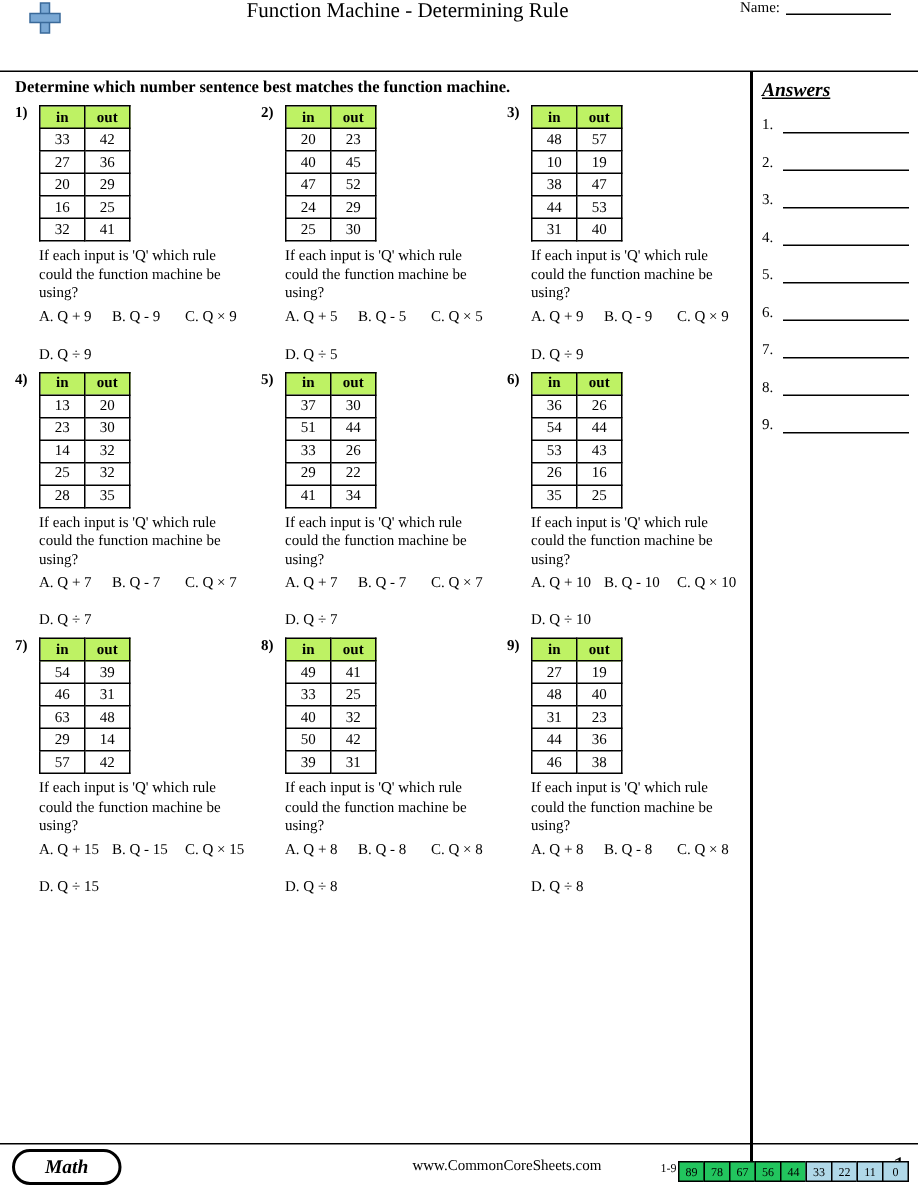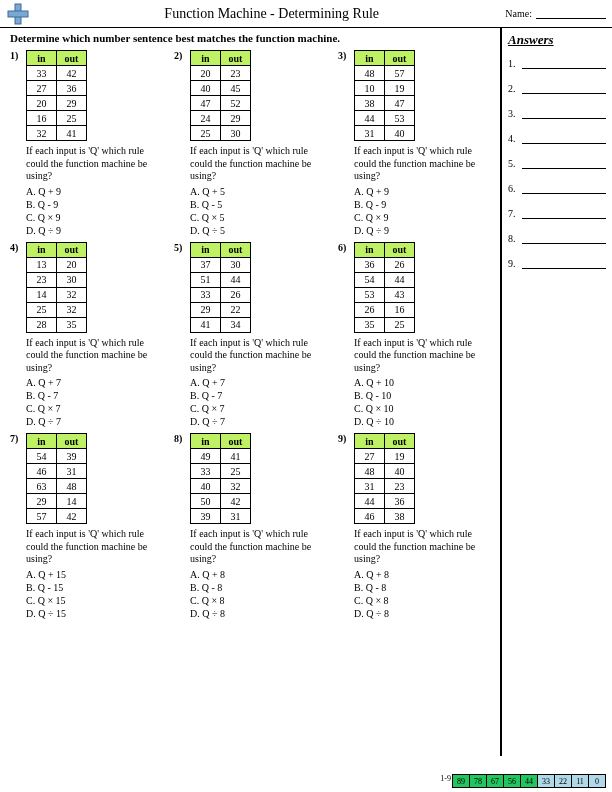--- a/index.html
+++ b/index.html
@@ -1,33 +1,33 @@
 <!DOCTYPE html>
 <html><head>
 <meta charset="utf-8">
 <style>
 *{box-sizing:border-box;margin:0;padding:0}
 body{width:612px;height:792px;font-family:"Times New Roman",serif;font-size:11px;color:#000;position:relative;background:#fff}
 .page{position:relative;width:100%;height:100%}
-.header{display:flex;align-items:center;border-bottom:1px solid #000;height:28px;padding:0 6px}
+.header{display:flex;align-items:flex-start;border-bottom:1px solid #000;height:48px;padding:0 18px}
 .logo{width:24px;height:24px;margin-right:8px}
 .title{font-family:"Times New Roman",serif;font-size:14px;flex:1;text-align:center}
 .name-label{font-size:10px;margin-right:4px}
 .name-line{display:inline-block;border-bottom:1px solid #000;width:70px;height:10px;vertical-align:bottom}
 .content{display:flex;height:calc(100% - 64px)}
 .main{flex:1;padding:4px 6px 4px 10px;border-right:2px solid #000}
 .instruction{font-weight:bold;font-size:11px;margin-bottom:6px}
 .grid{display:grid;grid-template-columns:repeat(3,1fr);gap:6px 8px}
 .problem{position:relative;padding-left:16px}
 .pnum{position:absolute;left:0;top:0;font-weight:bold;font-size:10px}
 .io-table{border-collapse:collapse;margin-bottom:4px}
 .io-table th,.io-table td{border:1px solid #000;width:30px;height:15px;text-align:center;font-size:10px;font-weight:normal}
 .io-table th{background:#bef264;font-weight:bold}
 .qtext{font-size:10px;line-height:1.25;margin-bottom:3px}
-.choices{display:grid;grid-template-columns:1fr;gap:2px 6px;font-size:10px}
+.choices{display:grid;grid-template-columns:1fr 1fr 1fr;gap:14px 6px;font-size:10px}
 .answers{width:110px;padding:4px 6px}
 .ans-title{font-weight:bold;text-decoration:underline;font-size:13px;margin-bottom:10px;font-style:italic}
 .ans-row{display:flex;align-items:flex-end;margin-bottom:14px;font-size:10px}
 .ans-num{width:14px}
 .ans-line{flex:1;border-bottom:1px solid #000;height:10px}
 .footer{position:absolute;bottom:0;left:0;right:0;height:30px;border-top:1px solid #000;display:flex;align-items:center;padding:0 8px}
 .subject-box{border:2px solid #000;border-radius:14px;padding:2px 20px;font-weight:bold;font-size:13px;font-style:italic}
 .url{flex:1;text-align:center;font-size:10px}
 .pagenum{font-size:18px;font-family:"Times New Roman",serif}
 .score-strip{position:absolute;right:6px;bottom:4px;display:flex;align-items:flex-start;font-size:8px}
@@ -434,20 +434,25 @@
             <span class="ans-line"></span>
           </div>
           <div class="ans-row">
             <span class="ans-num">9.</span>
             <span class="ans-line"></span>
           </div>
         </div>
   </div>
 </div>
 
+<div class="footer">
+  <div class="subject-box">Math</div>
+  <div class="url">www.CommonCoreSheets.com</div>
+  <div class="pagenum">1</div>
+</div>
 
 <div class="score-strip">
   <span class="score-label">1-9</span>
   <div id="score-cells" style="display:flex">
         <div class="score-cell sc-a">89</div>
         <div class="score-cell sc-a">78</div>
         <div class="score-cell sc-a">67</div>
         <div class="score-cell sc-a">56</div>
         <div class="score-cell sc-a">44</div>
         <div class="score-cell sc-b">33</div>

